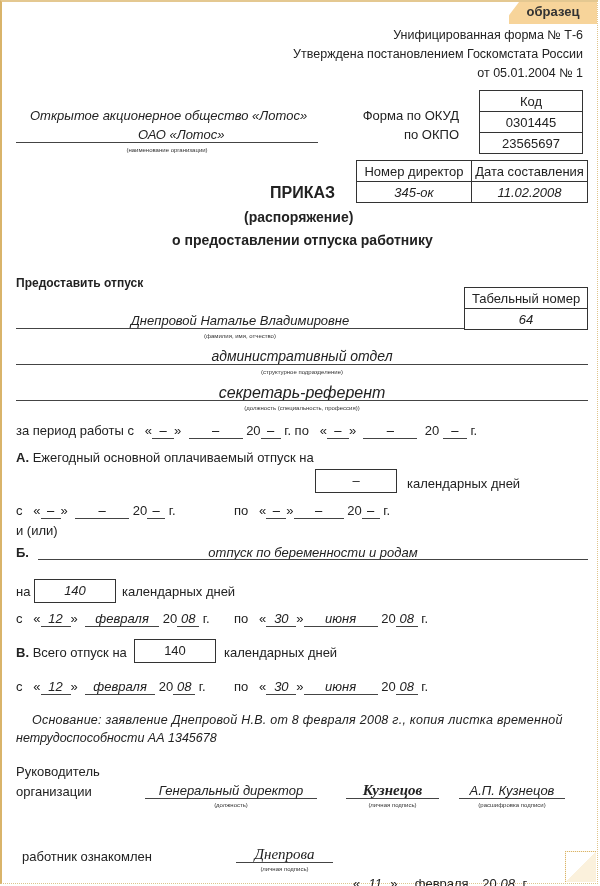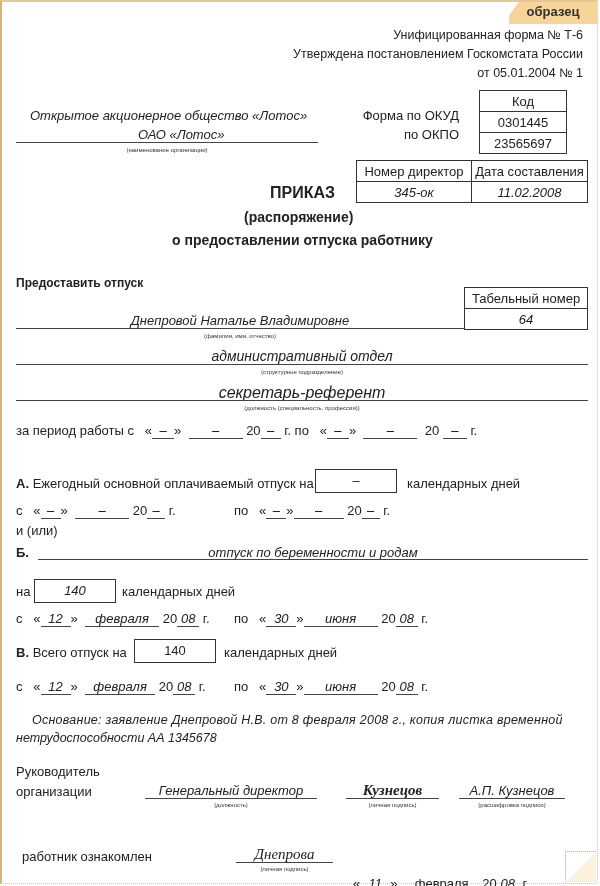--- a/index.html
+++ b/index.html
@@ -50,21 +50,21 @@
   <div class="abs hdr" style="top:45px;">Утверждена постановлением Госкомстата России</div>
   <div class="abs hdr" style="top:64px;">от 05.01.2004 № 1</div>
 
   <div class="abs it t13" style="left:28px; top:106px;">Открытое акционерное общество «Лотос»</div>
   <div class="abs it t13" style="left:136px; top:125px;">ОАО «Лотос»</div>
   <div class="line" style="left:14px; width:302px; top:140px;"></div>
   <div class="abs cap" style="left:14px; width:302px; top:145px;">(наименование организации)</div>
 
   <div class="abs t13" style="right:138px; top:106px;">Форма по ОКУД</div>
   <div class="abs t13" style="right:138px; top:125px;">по ОКПО</div>
-  <table class="tbl" style="left:477px; top:88px; width:88px;padding-left:17px;">
+  <table class="tbl" style="left:477px; top:88px; width:104px;padding-left:17px;">
     <tbody>
         <tr>
           <td>Код</td>
         </tr>
     <tr>
           <td>0301445</td>
         </tr>
     <tr>
           <td>23565697</td>
         </tr>
@@ -115,21 +115,21 @@
   <div class="abs t13" style="left:14px; top:421px;">
     <span>за период работы с</span>&nbsp;&nbsp;
     «<span class="fill" style="width:22px;">–</span>»&nbsp;
     <span class="fill" style="width:54px;">–</span>&nbsp;<span>20</span><span class="fill" style="width:20px;">–</span>
     <span>г. по</span>&nbsp;&nbsp;
     «<span class="fill" style="width:22px;">–</span>»&nbsp;
     <span class="fill" style="width:54px;">–</span>&nbsp;&nbsp;<span>20</span>&nbsp;<span class="fill" style="width:24px;">–</span>
     <span>г.</span>
   </div>
 
-  <div class="abs t13" style="left:14px; top:474px;text-align:center;">
+  <div class="abs t13" style="left:14px; top:448px;text-align:center;">
     <span class="b">А.</span>
     <span>Ежегодный основной оплачиваемый отпуск на</span>
   </div>
   <div class="box" style="left:313px; top:467px; width:82px; height:24px; line-height:22px;">–</div>
   <div class="abs t13" style="left:405px; top:474px;">календарных дней</div>
 
   <div class="abs t13" style="left:14px; top:501px;">
     <span>с</span>&nbsp;&nbsp;
     «<span class="fill" style="width:20px;">–</span>»&nbsp;
     <span class="fill" style="width:54px;">–</span>&nbsp;<span>20</span><span class="fill" style="width:18px;">–</span>

